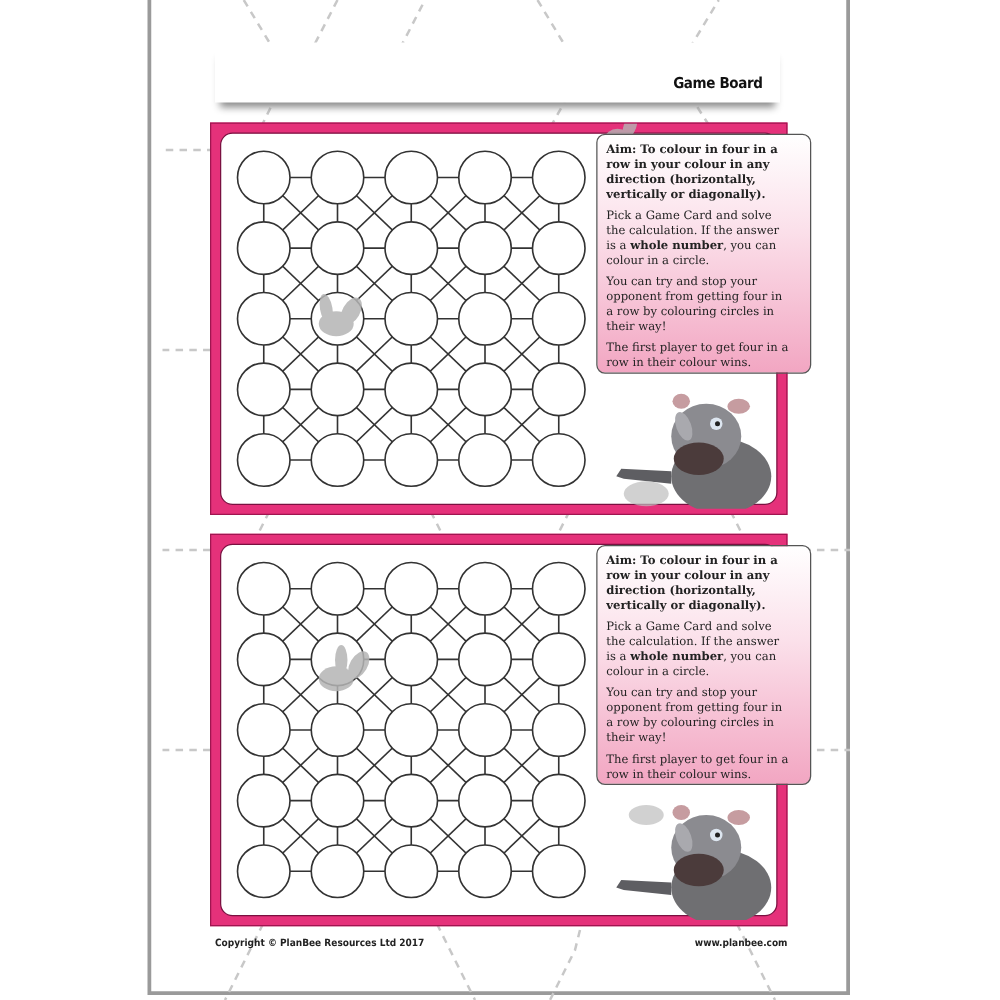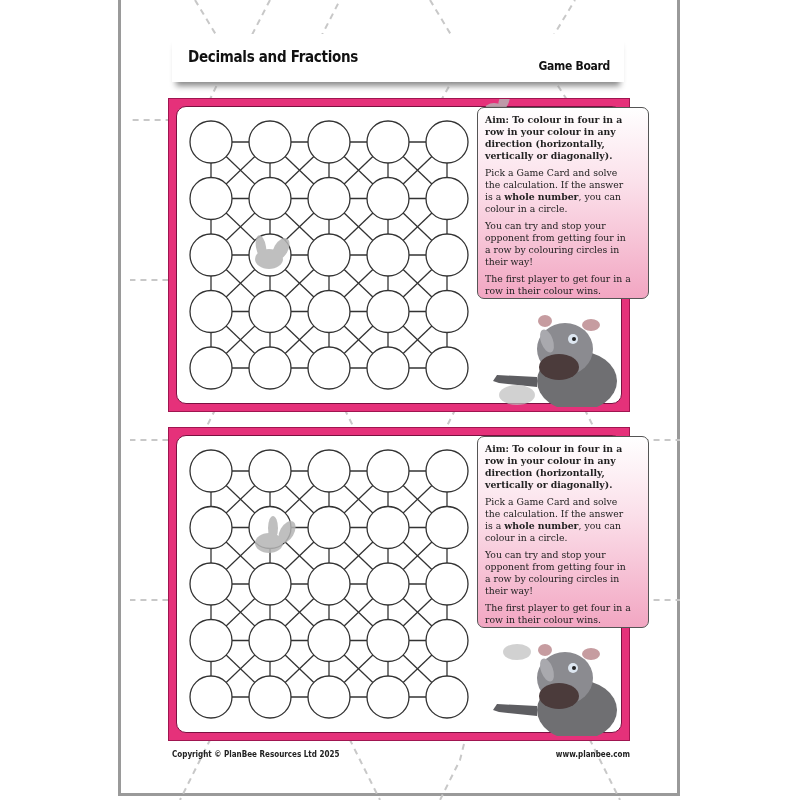--- a/index.html
+++ b/index.html
@@ -53,21 +53,20 @@
     <path d="M200 600 L240 680 L320 680 L360 600"></path>
     <path d="M440 600 L480 680 L560 680 L600 600"></path>
     <path d="M240 680 L200 760 L180 800"></path>
     <path d="M320 680 L360 760 L380 800"></path>
     <path d="M480 680 L460 760 L440 800"></path>
     <path d="M560 680 L600 760 L620 800"></path>
   </g>
 </svg>
 
 <div class="header-card">
-  <span class="left">Decimals and Fractions</span>
   <span class="right">Game Board</span>
 </div>
 
 <div class="board" style="top:98px;height:314px;">
   <div class="inner"></div>
   <svg class="grid" width="462" height="314">
     <g stroke="#333" stroke-width="1.3" fill="none" id="lines1">
         <line x1="42" y1="43" x2="101" y2="43"></line>
         <line x1="42" y1="43" x2="42" y2="99.5"></line>
         <line x1="42" y1="43" x2="101" y2="99.5"></line>
@@ -322,14 +321,14 @@
     <ellipse cx="60" cy="30" rx="6" ry="12" fill="#a9a9ae" transform="rotate(-20 60 30)"></ellipse>
     <ellipse cx="58" cy="10" rx="7" ry="6" fill="#c69ca0"></ellipse>
     <ellipse cx="104" cy="14" rx="9" ry="6" fill="#c69ca0"></ellipse>
     <circle cx="86" cy="28" r="5" fill="#dde6f0"></circle>
       <circle cx="87" cy="28" r="2" fill="#222"></circle>
     <path d="M50 66 L10 64 L6 70 L12 72 L50 76 Z" fill="#5e5e62"></path>
     <ellipse cx="30" cy="12" rx="14" ry="8" fill="#bdbdbd" opacity="0.7"></ellipse>
   </svg>
 </div>
 
-<span class="footer-left">Copyright © PlanBee Resources Ltd 2025</span>
+<span class="footer-left">Copyright © PlanBee Resources Ltd 2017</span>
 <span class="footer-right">www.planbee.com</span>
 
 </body></html>

